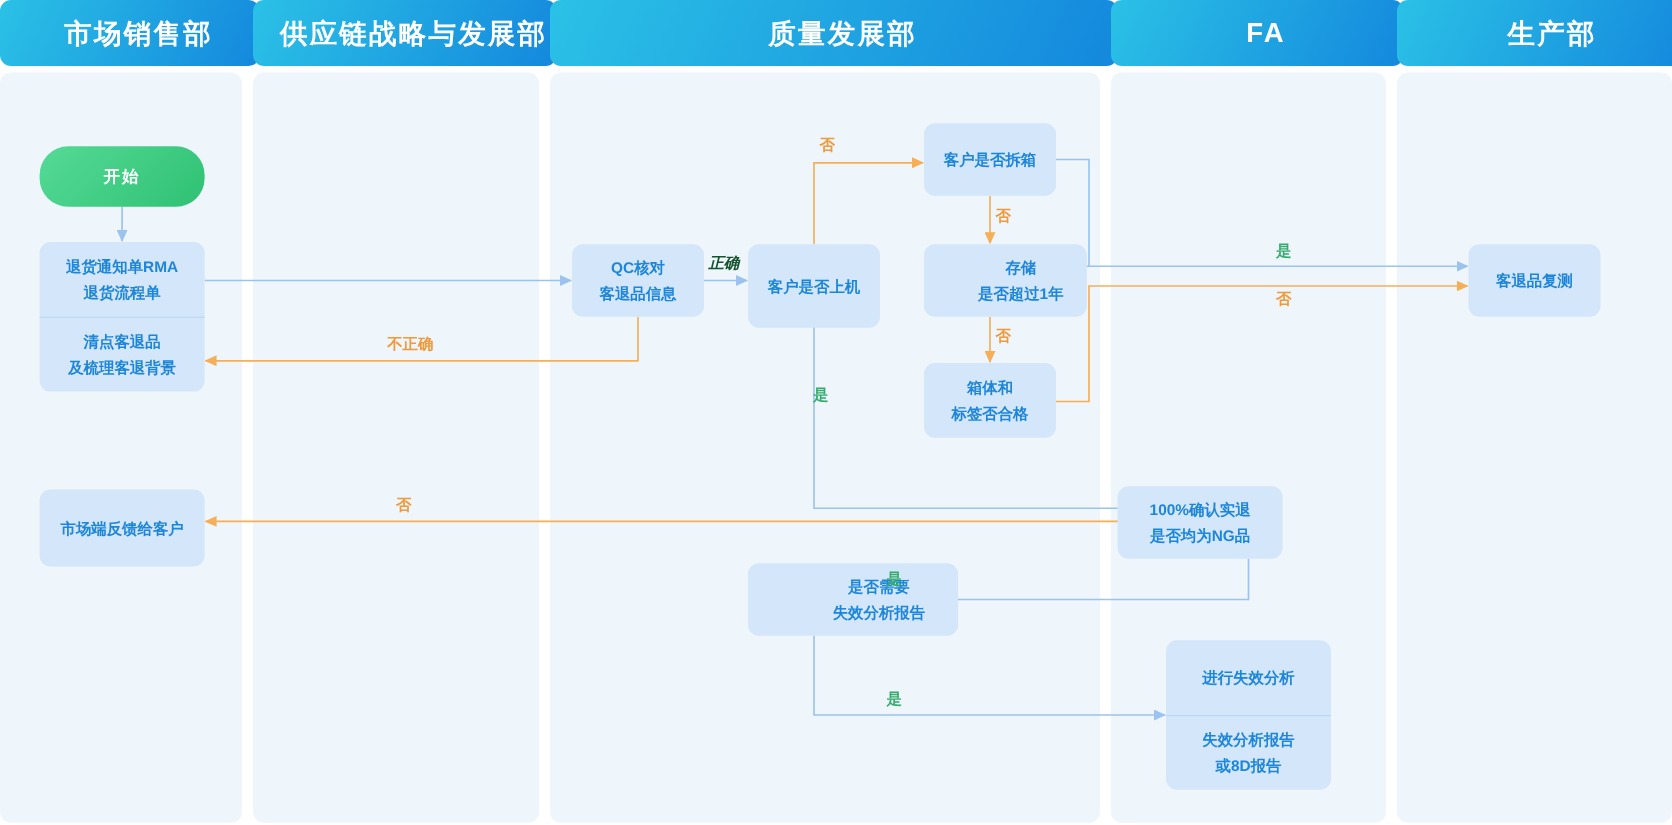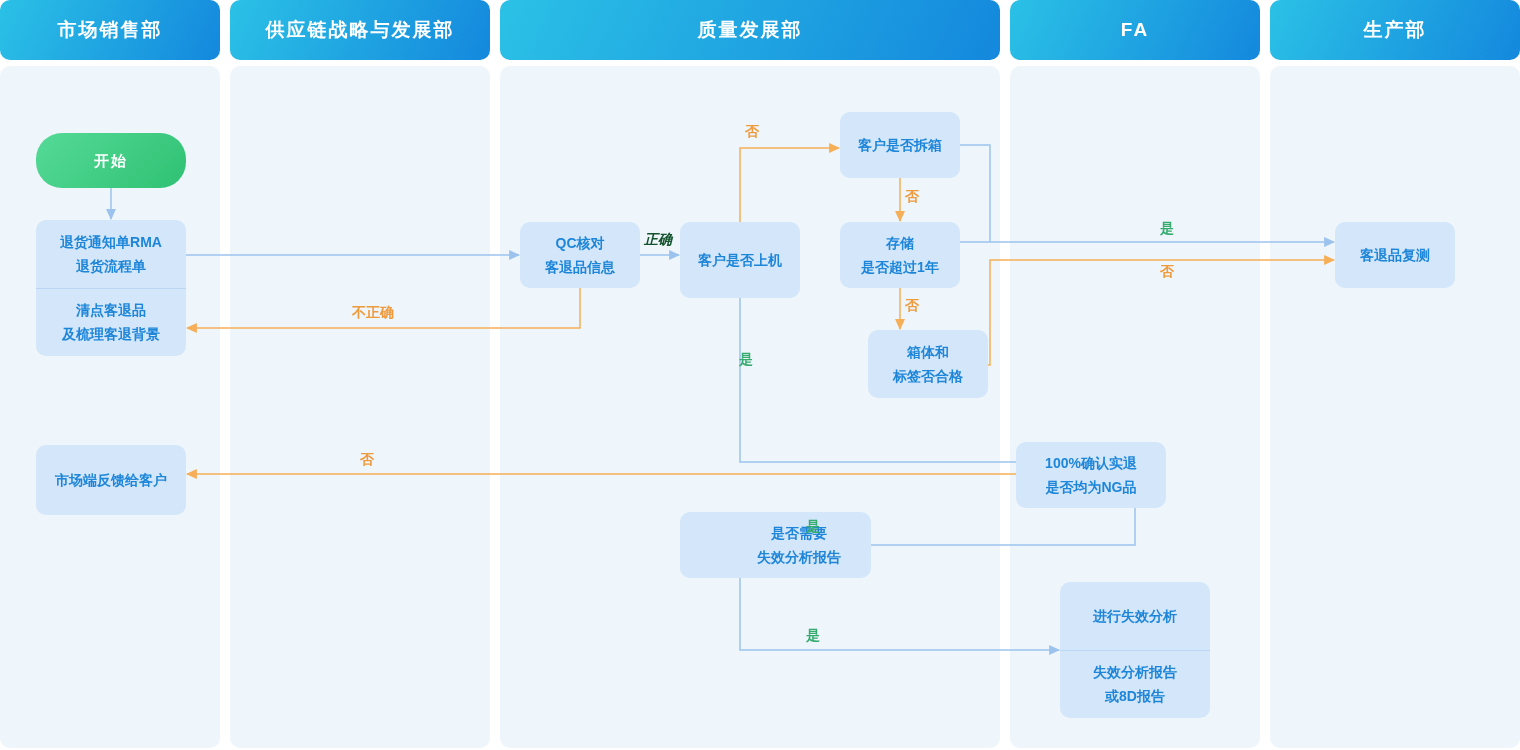--- a/index.html
+++ b/index.html
@@ -13,23 +13,24 @@
   }
   .lane-header {
     position: absolute;
     top: 0;
     height: 60px;
     border-radius: 10px;
     display: flex;
     align-items: center;
     justify-content: center;
     color: #ffffff;
-    font-size: 19px;
+    font-size: 25px;
     font-weight: bold;
     letter-spacing: 2px;
+    padding-left: 16px;
   }
   .lane-body {
     position: absolute;
     top: 66px;
     height: 682px;
     border-radius: 10px;
   }
   .node {
     position: absolute;
     border-radius: 10px;
@@ -132,25 +133,25 @@
       <div class="node" style="left: 520px; top: 222px; width: 120px; height: 66px; background: rgb(211, 230, 250); color: rgb(30, 134, 217);">
         <div class="node-line">QC核对</div>
         <div class="node-line">客退品信息</div>
       </div>
       <div class="node" style="left: 680px; top: 222px; width: 120px; height: 76px; background: rgb(211, 230, 250); color: rgb(30, 134, 217);">
         <div class="node-line">客户是否上机</div>
       </div>
       <div class="node" style="left: 840px; top: 112px; width: 120px; height: 66px; background: rgb(211, 230, 250); color: rgb(30, 134, 217);">
         <div class="node-line">客户是否拆箱</div>
       </div>
-      <div class="node" style="left: 840px; top: 222px; width: 120px; height: 66px; background: rgb(211, 230, 250); color: rgb(30, 134, 217);">
+      <div class="node" style="left: 840px; top: 222px; width: 120px; height: 66px; background: rgb(211, 230, 250); color: rgb(30, 134, 217); padding-left: 28px;">
         <div class="node-line">存储</div>
         <div class="node-line">是否超过1年</div>
       </div>
-      <div class="node" style="left: 868px; top: 330px; width: 120px; height: 68px; background: rgb(211, 230, 250); color: rgb(30, 134, 217);">
+      <div class="node" style="left: 840px; top: 330px; width: 120px; height: 68px; background: rgb(211, 230, 250); color: rgb(30, 134, 217);">
         <div class="node-line">箱体和</div>
         <div class="node-line">标签否合格</div>
       </div>
       <div class="node" style="left: 1016px; top: 442px; width: 150px; height: 66px; background: rgb(211, 230, 250); color: rgb(30, 134, 217);">
         <div class="node-line">100%确认实退</div>
         <div class="node-line">是否均为NG品</div>
       </div>
       <div class="node" style="left: 680px; top: 512px; width: 144px; height: 66px; background: rgb(211, 230, 250); color: rgb(30, 134, 217); padding-left: 47px;">
         <div class="node-line">是否需要</div>
         <div class="node-line">失效分析报告</div>

